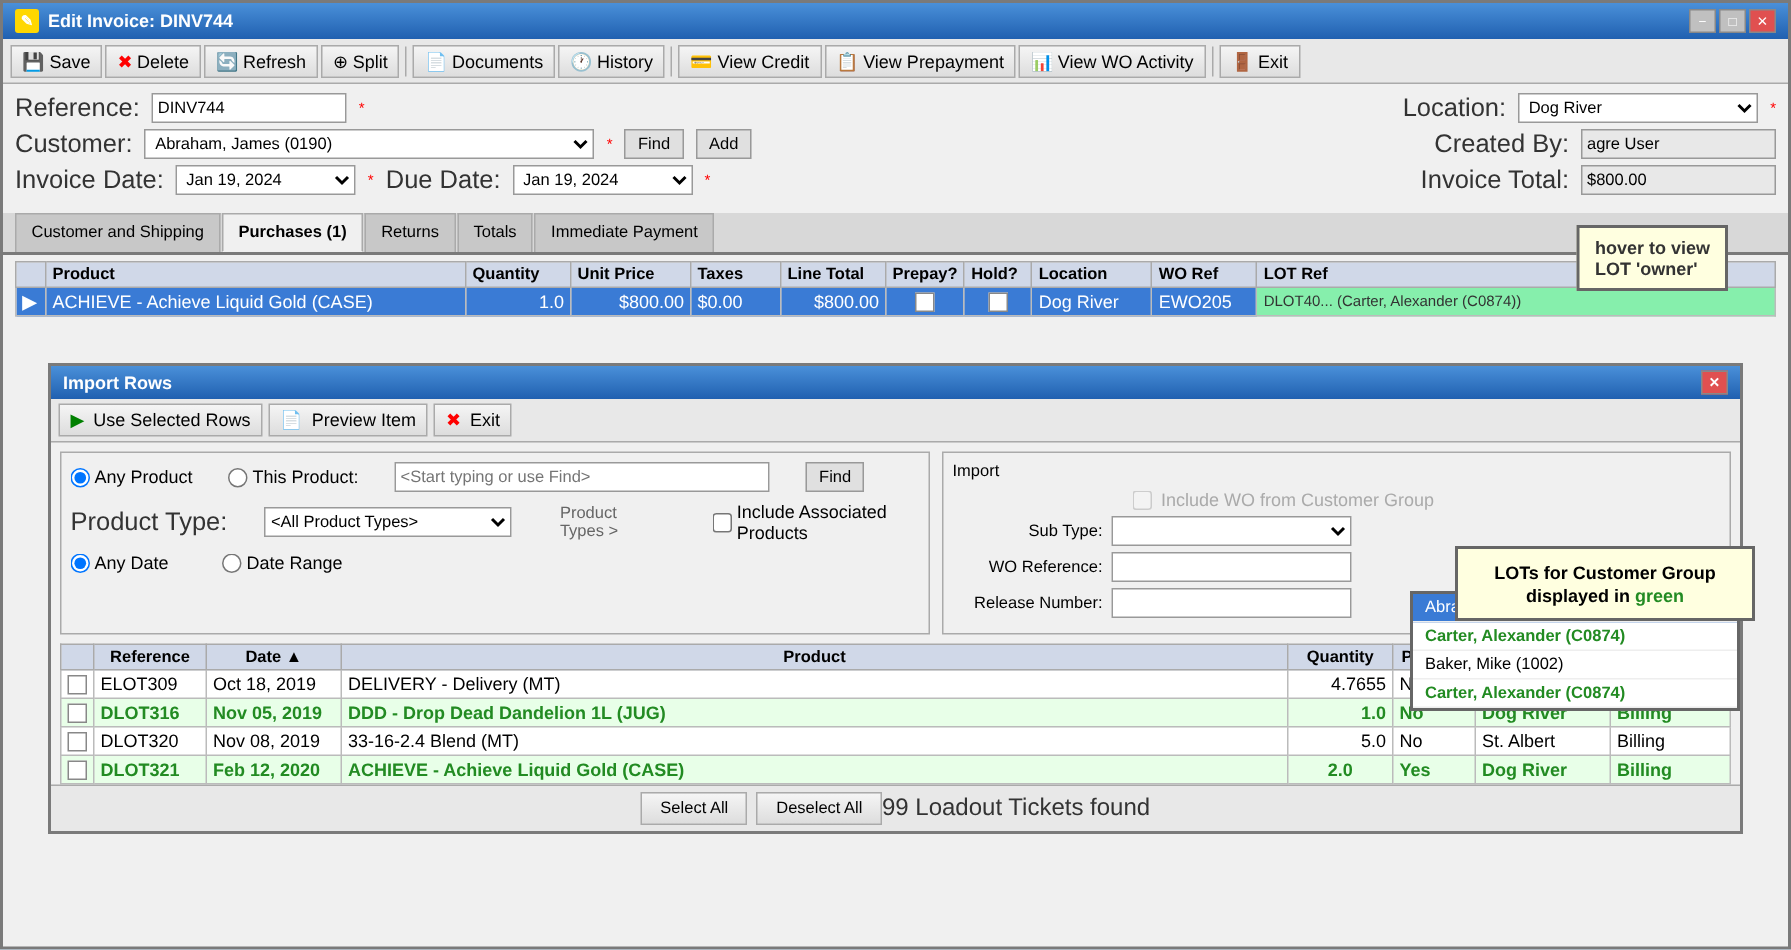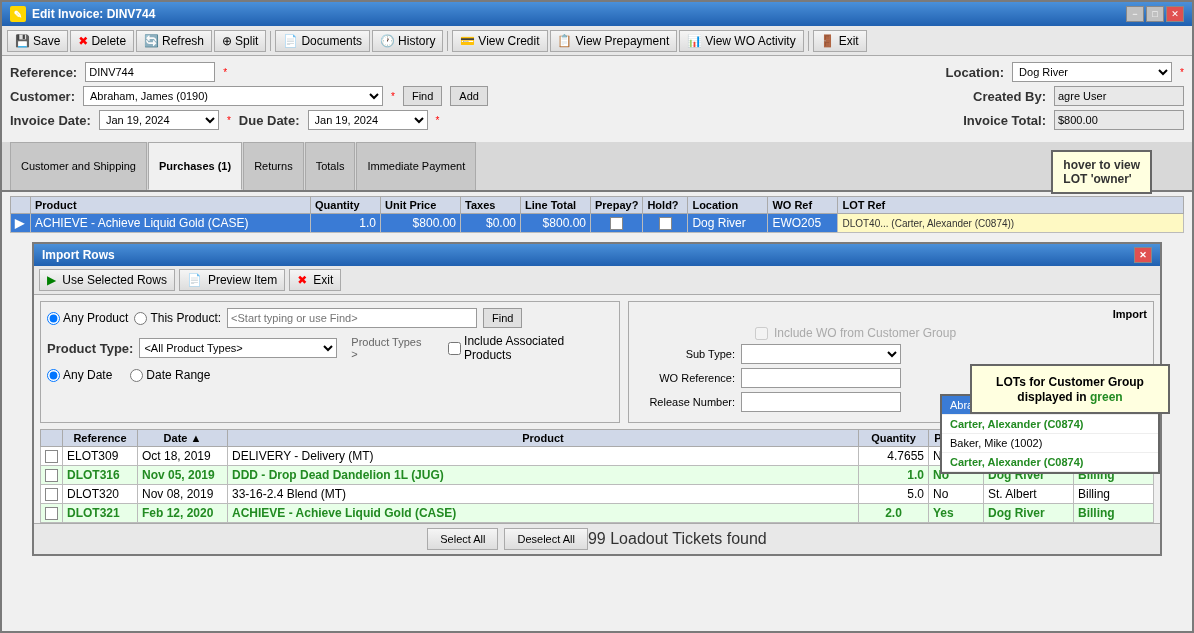--- a/index.html
+++ b/index.html
@@ -14,56 +14,56 @@
     .title-btn { width: 18px; height: 16px; background: #c0c0c0; border: 1px solid #888; font-size: 9px; cursor: pointer; display: flex; align-items: center; justify-content: center; }
     .title-btn.close { background: #e05050; color: white; }
 
     .toolbar { background: #e8e8e8; border-bottom: 1px solid #aaa; padding: 3px 5px; display: flex; align-items: center; gap: 2px; height: 30px; }
     .tool-btn { background: linear-gradient(to bottom, #f5f5f5, #ddd); border: 1px solid #aaa; padding: 2px 7px; cursor: pointer; display: flex; align-items: center; gap: 3px; font-size: 11px; height: 22px; }
     .tool-btn .icon { font-size: 12px; }
     .separator { width: 1px; height: 20px; background: #aaa; margin: 0 2px; }
 
     .form-area { background: #f0f0f0; padding: 6px 8px; }
     .form-row { display: flex; align-items: center; margin-bottom: 4px; gap: 8px; }
-    .form-label { font-size: 13px; color: #333; white-space: nowrap; font-weight: bold; }
+    .form-label { font-size: 17px; color: #333; white-space: nowrap; }
     .form-input { border: 1px solid #999; background: white; padding: 1px 3px; font-size: 11px; height: 20px; }
     .form-input.medium { width: 130px; }
     .required { color: red; font-size: 10px; }
     .form-select { border: 1px solid #999; background: white; padding: 1px 2px; font-size: 11px; height: 20px; }
 
     .tabs-bar { background: #d8d8d8; border-bottom: 2px solid #7a7a7a; display: flex; padding: 0 8px; gap: 1px; margin-top: 2px; }
-    .tab { padding: 17px 10px; border: 1px solid #aaa; border-bottom: none; background: #c8c8c8; cursor: pointer; font-size: 11px; }
+    .tab { padding: 6px 10px; border: 1px solid #aaa; border-bottom: none; background: #c8c8c8; cursor: pointer; font-size: 11px; }
     .tab.active { background: #f0f0f0; border-bottom: 1px solid #f0f0f0; font-weight: bold; }
 
     .main-table-area { background: #f0f0f0; padding: 4px 8px; }
     .data-table { width: 100%; border-collapse: collapse; font-size: 11px; }
     .data-table th { background: #d0d8e8; border: 1px solid #aaa; padding: 2px 4px; text-align: left; font-weight: bold; font-size: 11px; }
     .data-table td { border: 1px solid #bbb; padding: 2px 4px; background: white; }
     .data-table tr.selected td { background: #3a7bd5; color: white; }
     .lot-cell { background: white; color: #333; font-size: 10px; }
 
     .tooltip-box { position: absolute; top: 148px; right: 40px; background: #ffffe0; border: 2px solid #666; padding: 6px 10px; font-size: 12px; font-weight: bold; color: #333; z-index: 50; }
 
     
     .dialog { position: absolute; top: 240px; left: 30px; width: 1130px; background: #f0f0f0; border: 2px solid #7a7a7a; z-index: 20; }
     .dialog-title { background: linear-gradient(to bottom, #4a90d9, #2060b0); color: white; padding: 3px 8px; display: flex; justify-content: space-between; align-items: center; font-size: 12px; font-weight: bold; }
     .dialog-toolbar { background: #e8e8e8; border-bottom: 1px solid #aaa; padding: 3px 5px; display: flex; gap: 4px; align-items: center; }
 
     .dialog-body { display: flex; padding: 6px; gap: 8px; }
 
     .filter-panel { border: 1px solid #aaa; padding: 6px; flex: 0 0 580px; }
     .filter-title { font-weight: bold; font-size: 11px; margin-bottom: 6px; }
-    .filter-row { display: flex; align-items: center; gap: 6px; margin-bottom: 6px; }
+    .filter-row { display: flex; align-items: center; gap: 24px; margin-bottom: 6px; }
     .radio-label { display: flex; align-items: center; gap: 3px; font-size: 11px; cursor: pointer; }
     .filter-select { border: 1px solid #999; background: white; height: 20px; font-size: 11px; width: 200px; }
     .filter-find-btn { border: 1px solid #999; background: #e0e0e0; padding: 1px 8px; font-size: 11px; height: 20px; cursor: pointer; }
     .filter-input { border: 1px solid #999; background: white; height: 20px; font-size: 11px; width: 250px; padding: 1px 3px; }
 
     .import-panel { border: 1px solid #aaa; padding: 6px; flex: 1; }
-    .import-title { font-weight: bold; font-size: 11px; margin-bottom: 6px; text-align: right; }
+    .import-title { font-weight: normal; font-size: 11px; margin-bottom: 6px; }
     .import-row { display: flex; align-items: center; gap: 6px; margin-bottom: 4px; }
     .import-label { font-size: 11px; width: 100px; text-align: right; }
     .import-input { border: 1px solid #999; background: white; height: 20px; font-size: 11px; width: 160px; padding: 1px 3px; }
     .import-select { border: 1px solid #999; background: white; height: 20px; font-size: 11px; width: 160px; }
 
     .include-lot-box { border: 2px solid #228b22; background: rgba(200,255,200,0.3); padding: 4px 8px; display: inline-flex; align-items: center; gap: 4px; }
 
     .bottom-table-area { padding: 0 6px; }
     .bottom-table { width: 100%; border-collapse: collapse; font-size: 11px; }
     .bottom-table th { background: #d0d8e8; border: 1px solid #aaa; padding: 2px 4px; font-weight: bold; font-size: 11px; }
@@ -216,35 +216,35 @@
           <th style="width:70px">WO Ref</th>
           <th>LOT Ref</th>
         </tr>
       </thead>
       <tbody>
         <tr class="selected">
           <td class="row-arrow">▶</td>
           <td>ACHIEVE - Achieve Liquid Gold (CASE)</td>
           <td style="text-align:right">1.0</td>
           <td style="text-align:right">$800.00</td>
-          <td style="text-align:right">$0.00</td>
+          <td style="">$0.00</td>
           <td style="text-align:right">$800.00</td>
           <td>
               <div class="checkbox-cell">
                 <div class="cb"></div>
               </div>
             </td>
           <td>
               <div class="checkbox-cell">
                 <div class="cb"></div>
               </div>
             </td>
           <td>Dog River</td>
           <td>EWO205</td>
-          <td class="lot-cell" style="background:#fef9c3;color:#333;font-size:10px">DLOT40... (Carter, Alexander (C0874))</td>
+          <td class="lot-cell" style="background:#86efac;color:#333;font-size:10px">DLOT40... (Carter, Alexander (C0874))</td>
         </tr>
       </tbody>
     </table>
   </div>
 
   <div class="tooltip-box">
     <span>hover to view<br>LOT 'owner'</span>
   </div>
 
   <div class="dialog">

